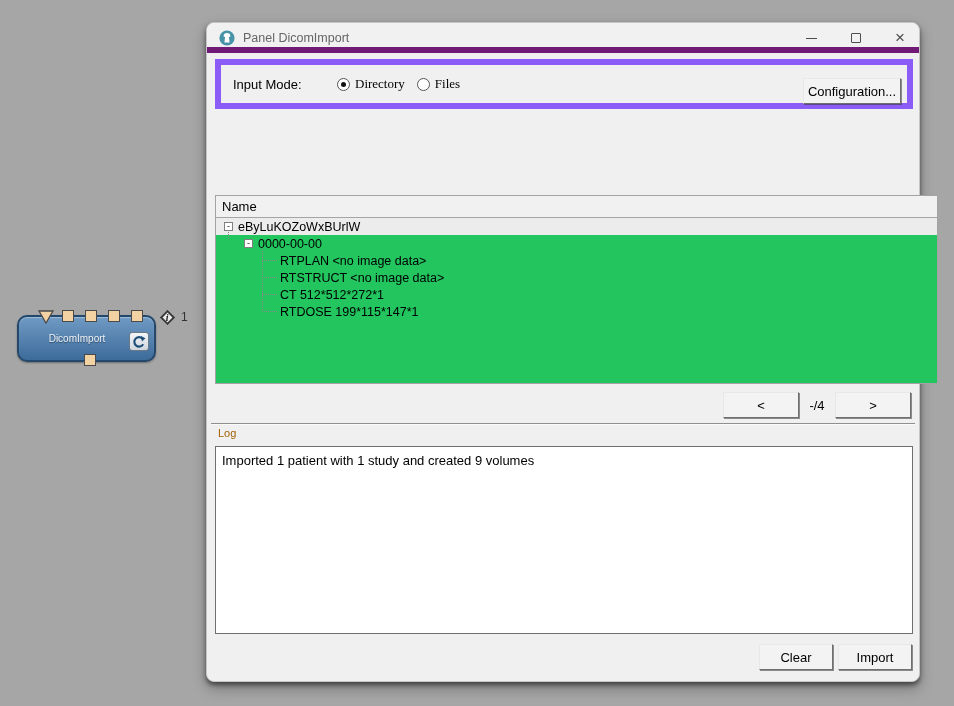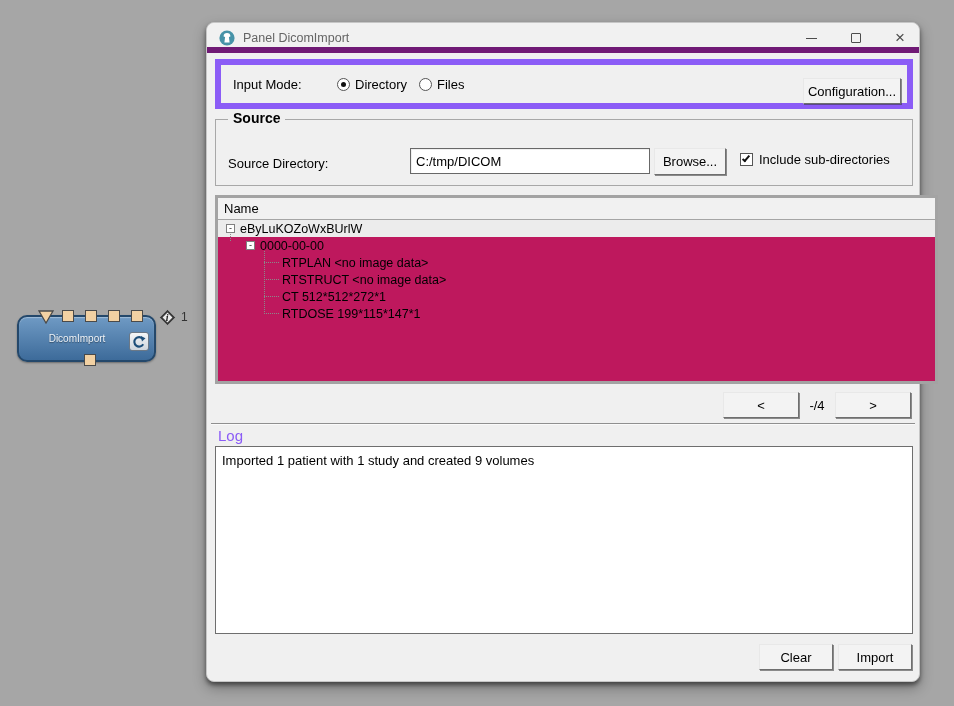--- a/index.html
+++ b/index.html
@@ -42,40 +42,40 @@
   .btn { font-family:"Liberation Sans",sans-serif; font-size:13px; color:#000;
          background:#f3f3f3; border:1px solid; border-color:#e8e8e8 #6f6f6f #6f6f6f #e8e8e8;
          box-shadow:1px 1px 0 rgba(55,55,55,.55); display:flex; align-items:center; justify-content:center; }
   .field { background:#fff; border:1px solid #686868; font-size:13px; color:#000;
            padding:0 5px; box-shadow: inset 1px 1px 0 rgba(0,0,0,.06); }
 
   .inputmode-box { position:absolute; left:8px; top:36px; width:698px; height:50px;
                    border:6px solid #8b5cf6; display:flex; align-items:center; }
   .lbl { font-size:13px; color:#000; }
   .lbl-inputmode { margin-left:12px; width:104px; }
-  .radio { display:flex; align-items:center; gap:5px; margin-right:12px; font-size:13px; }
+  .radio { display:flex; align-items:center; gap:5px; margin-right:12px; font-size:13px;font-family:Liberation Serif, serif; }
   .rcircle { width:13px; height:13px; border:1px solid #555; border-radius:50%; background:#fff;
              display:flex; align-items:center; justify-content:center; }
   .rdot { width:5px; height:5px; border-radius:50%; background:#111; }
   .btn-config { position:absolute; right:6px; top:13px; width:98px; height:26px; }
 
   .groupbox { position:absolute; left:8px; top:96px; width:698px; height:67px; border:1px solid #a8a8a8; }
   .grouptitle { position:absolute; left:12px; top:-10px; background:#f0f0f0; padding:0 5px;
                 font-size:14px; font-weight:bold; color:#000; }
   .lbl-srcdir { position:absolute; left:12px; top:36px; }
   .srcfield { position:absolute; left:194px; top:28px; width:240px; height:26px; }
   .btn-browse { position:absolute; left:438px; top:28px; width:72px; height:27px; }
   .checkbox { position:absolute; left:524px; top:32px; display:flex; align-items:center; gap:6px; font-size:13px; }
   .cbox { width:13px; height:13px; border:1px solid #555; background:#fff; position:relative; }
   .check { position:absolute; left:3px; top:0px; width:4px; height:8px;
            border-right:2px solid #111; border-bottom:2px solid #111; transform:rotate(40deg); }
 
   
-  .tree { position:absolute; left:8px; top:172px; width:723px; height:189px; background:#be185d;
-          border:3px solid #a3a3a3; overflow:hidden; }
+  .tree { position:absolute; left:8px; top:172px; width:723px; height:189px; background:#22c55e;
+          border:1px solid #a3a3a3; overflow:hidden; }
   .theader { height:22px; background:#f1f1f1; border-bottom:1px solid #a5a5a5; font-size:13px;
              display:flex; align-items:center; padding-left:6px; color:#000; }
   .trow { height:17px; display:flex; align-items:center; font-size:12.5px; color:#000; position:relative; }
   .trow.sel { background:#ececec; }
   .expander { width:9px; height:9px; border:1px solid #808080; background:#fff; flex:0 0 9px;
               display:flex; align-items:center; justify-content:center; font-size:9px; line-height:1;
               color:#222; }
   .expander span { margin-top:-1px; }
   .exp-d0 { margin-left:8px; } .exp-d1 { margin-left:28px; }
   .tlabel { margin-left:5px; white-space:pre; }
@@ -84,21 +84,21 @@
   .vdot { position:absolute; width:0; border-left:1px dotted #8a8a8a; }
   .vdotA { left:12px; top:36px; height:7px; }
   .vdotB { left:46px; top:53px; height:63px; }
 
   .pager { position:absolute; right:8px; top:369px; display:flex; align-items:center; gap:7px; }
   .pbtn { width:76px; height:26px; }
   .pcount { font-size:13px; color:#000; min-width:22px; text-align:center; }
 
   .hsep { position:absolute; left:4px; right:4px; top:400px; border-top:1px solid #8f8f8f;
           border-bottom:1px solid #fafafa; }
-  .loglabel { position:absolute; left:11px; top:404px; font-size:15px; color:#8b5cf6; }
+  .loglabel { position:absolute; left:11px; top:404px; font-size:11px; color:#a16207; }
   .logbox { position:absolute; left:8px; top:423px; width:698px; height:188px; background:#fff;
             border:1px solid #6e6e6e; font-size:13px; color:#000; padding:6px 6px; }
   .actions { position:absolute; right:7px; top:621px; display:flex; gap:5px; }
   .abtn { width:74px; height:26px;text-align:center; }
 </style>
 </head>
 <body>
 
 <div class="canvas">
 
@@ -149,32 +149,20 @@
           </span>
         <span>Directory</span>
       </span>
       <span class="radio">
         <span class="rcircle"></span>
         <span>Files</span>
       </span>
       <button class="btn btn-config">Configuration...</button>
     </div>
 
-    <div class="groupbox">
-      <span class="grouptitle">Source</span>
-      <span class="lbl lbl-srcdir">Source Directory:</span>
-      <input class="field srcfield" readonly="" value="C:/tmp/DICOM" style="">
-      <button class="btn btn-browse">Browse...</button>
-      <span class="checkbox">
-        <span class="cbox">
-            <span class="check"></span>
-          </span>
-        <span>Include sub-directories</span>
-      </span>
-    </div>
 
     <div class="tree">
       <div class="theader">
         <span>Name</span>
       </div>
       <div class="trow sel">
         <span class="expander exp-d0">
             <span>-</span>
           </span>
         <span class="tlabel">eByLuKOZoWxBUrlW</span>

